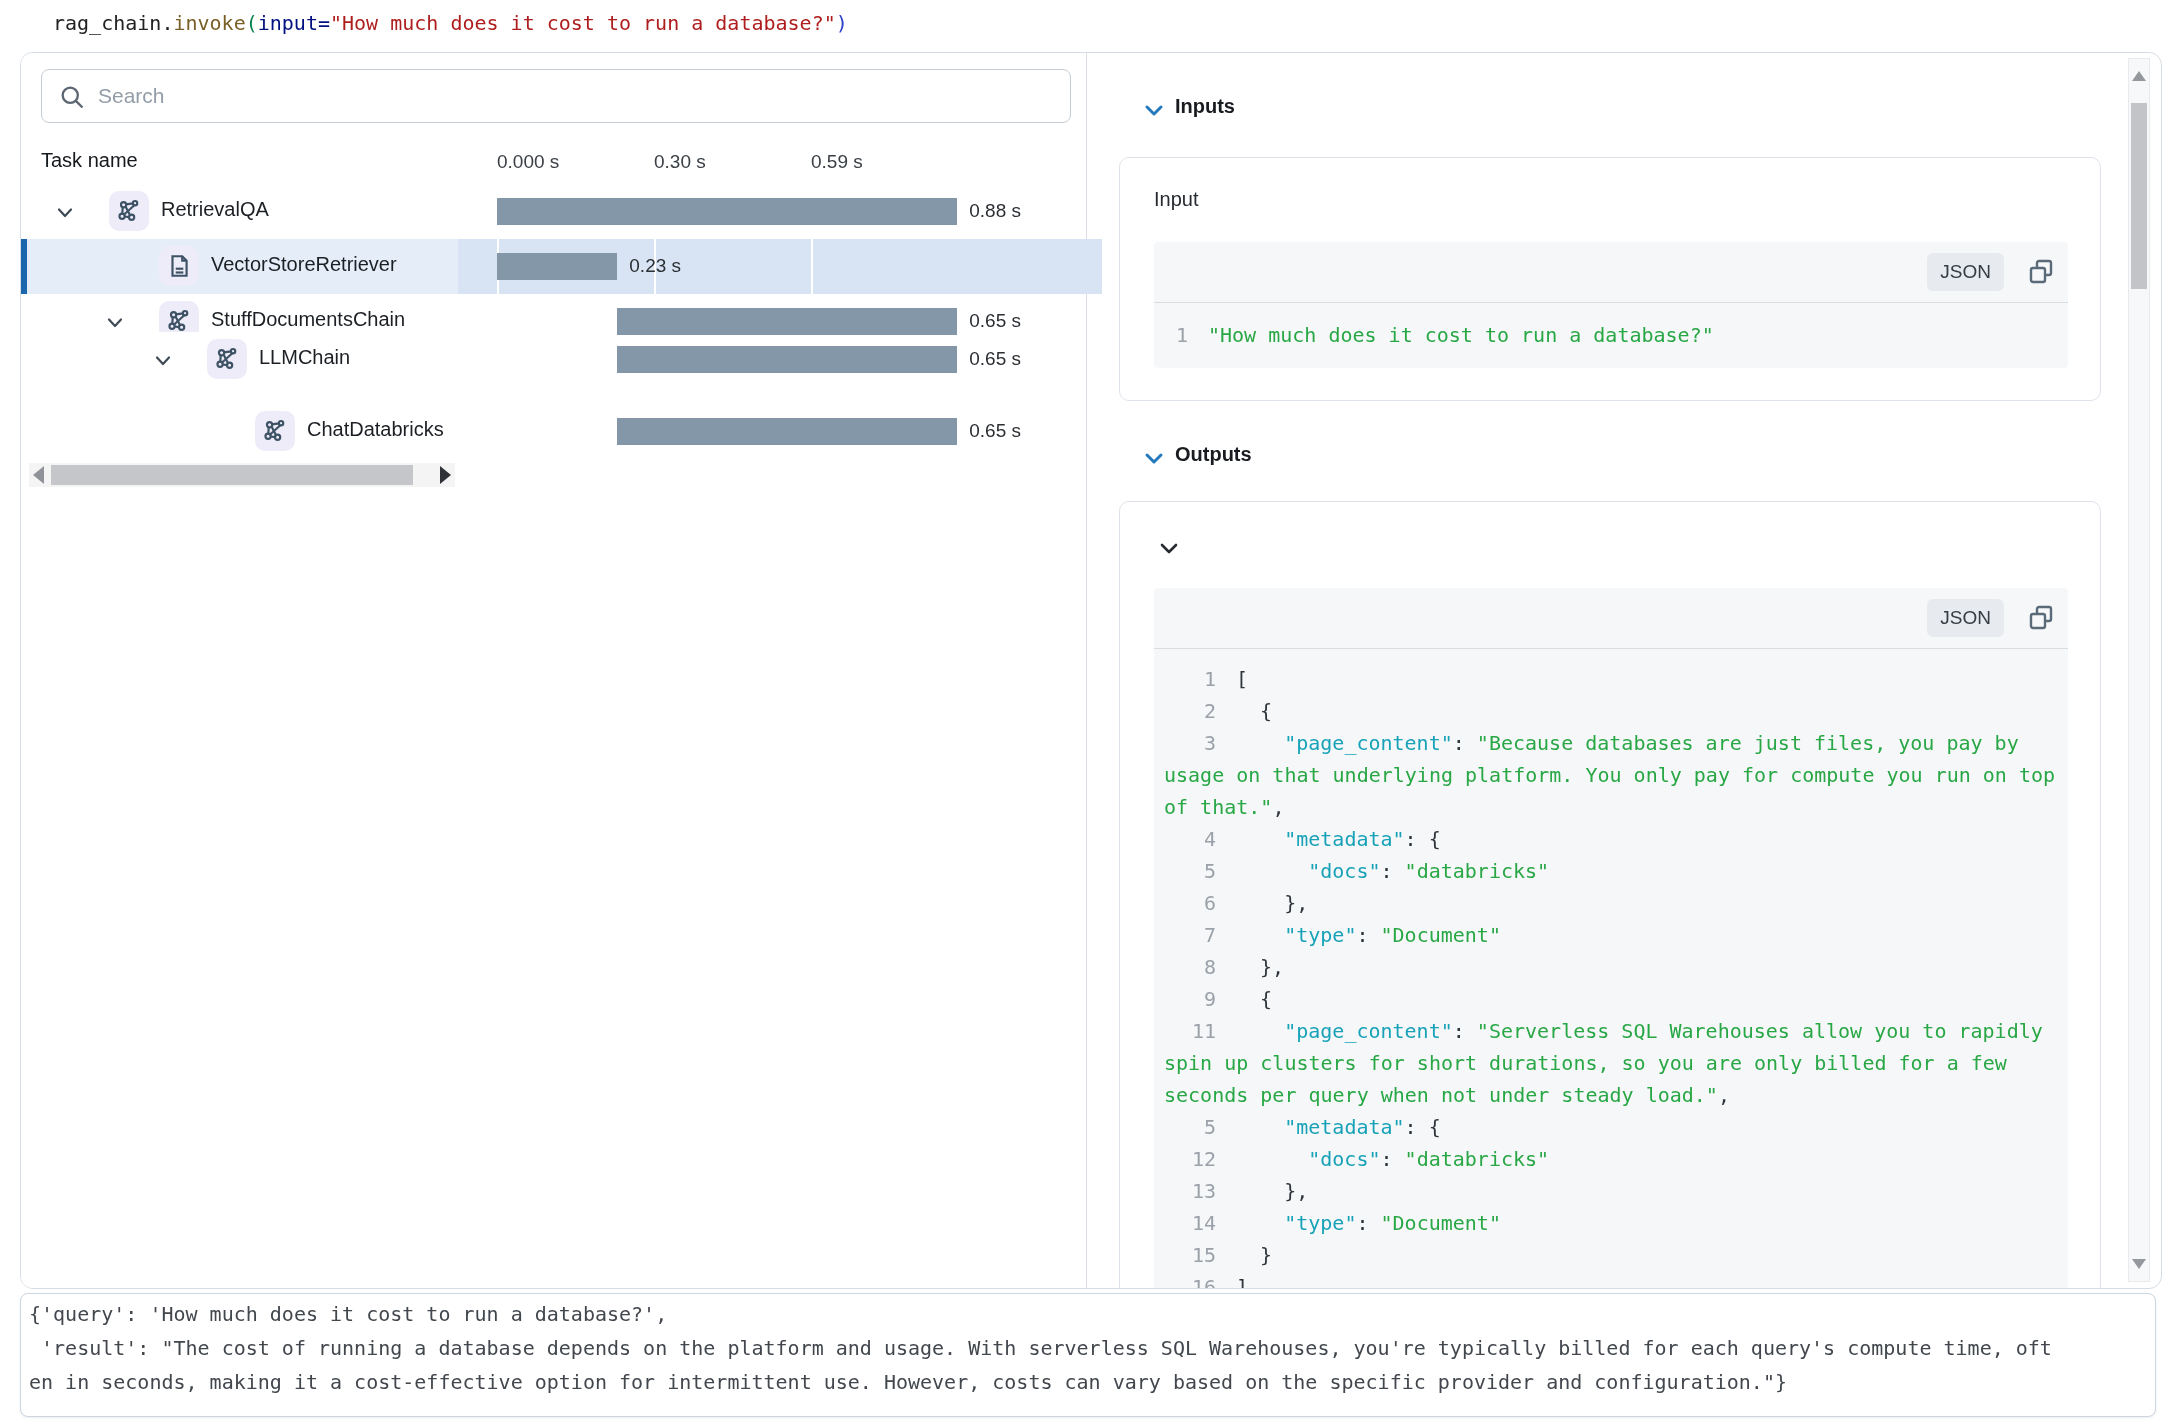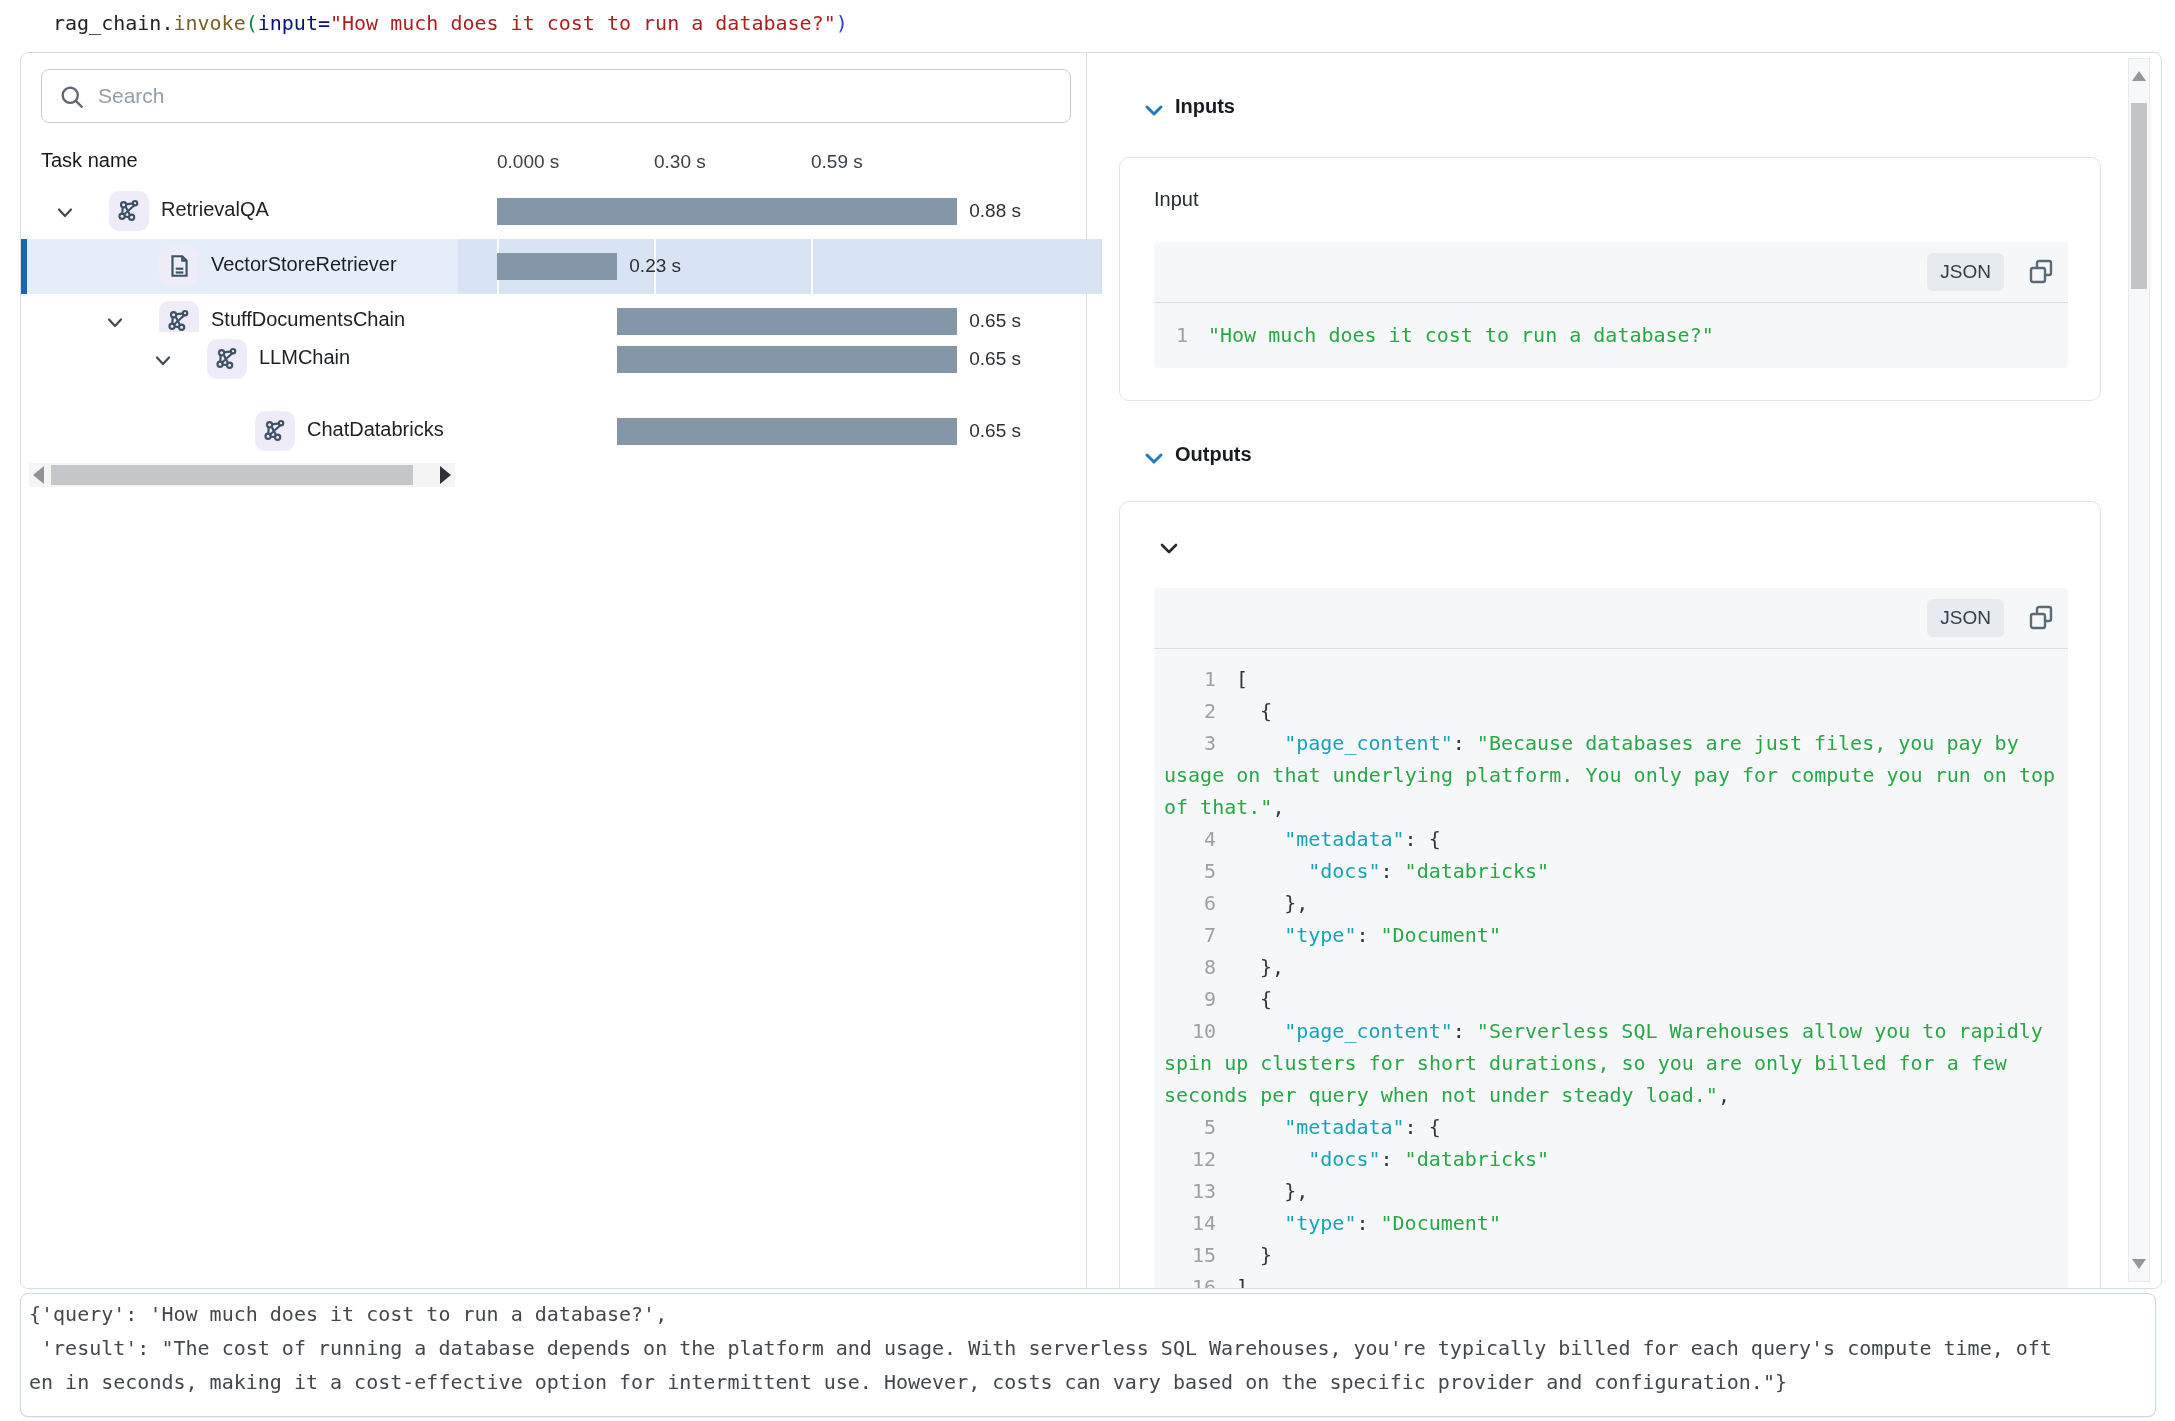--- a/index.html
+++ b/index.html
@@ -4,21 +4,21 @@
 <style>
   html,body{margin:0;padding:0;background:#ffffff;}
   body{width:2175px;height:1421px;position:relative;font-family:"Liberation Sans",sans-serif;color:#1c2025;overflow:hidden;}
   .mono{font-family:"DejaVu Sans Mono",monospace;}
   .abs{position:absolute;}
 
   
   #code-line{left:53px;top:8px;font-size:20px;line-height:30px;white-space:pre;}
 
   
-  #main{left:20px;top:52px;width:2140px;height:1235px;border:1px solid #d5dce4;border-radius:8px;background:#fff;overflow:hidden;}
+  #main{left:20px;top:52px;width:2140px;height:1235px;border:1px solid #d5dce4;border-radius:13px;background:#fff;overflow:hidden;}
 
   
   #trace-panel{left:0;top:0;width:1065px;height:1235px;border-right:1px solid #dadfe7;background:#fff;}
   #search-box{left:20px;top:16px;width:1030px;height:54px;border:1.5px solid #c5ccd5;border-radius:8px;box-sizing:border-box;background:#fff;}
   #search-box svg{position:absolute;left:16px;top:13px;}
   #search-input{position:absolute;left:54px;top:1px;width:950px;height:48px;border:none;outline:none;font-size:21px;font-family:"Liberation Sans",sans-serif;color:#333;background:transparent;}
   #search-input::placeholder{color:#939da8;}
   #tree-header{left:0;top:90px;width:1065px;height:41px;}
   #col-task{position:absolute;left:20px;top:6px;font-size:20px;font-weight:normal;color:#15181c;}
   .tick-label{position:absolute;top:8px;font-size:19px;color:#3a4046;}
@@ -250,21 +250,21 @@
       <div class="code-lines mono" id="output-lines">
           <div class="cl"><span class="ln w2">1</span><span class="tp">[</span></div>
           <div class="cl"><span class="ln w2">2</span><span class="tp">  {</span></div>
           <div class="cl"><span class="ln w2">3</span><span class="tp">    </span><span class="tk">"page_content"</span><span class="tp">: </span><span class="ts">"Because databases are just files, you pay by usage on that underlying platform. You only pay for compute you run on top of that."</span><span class="tp">,</span></div>
           <div class="cl"><span class="ln w2">4</span><span class="tp">    </span><span class="tk">"metadata"</span><span class="tp">: {</span></div>
           <div class="cl"><span class="ln w2">5</span><span class="tp">      </span><span class="tk">"docs"</span><span class="tp">: </span><span class="ts">"databricks"</span></div>
           <div class="cl"><span class="ln w2">6</span><span class="tp">    },</span></div>
           <div class="cl"><span class="ln w2">7</span><span class="tp">    </span><span class="tk">"type"</span><span class="tp">: </span><span class="ts">"Document"</span></div>
           <div class="cl"><span class="ln w2">8</span><span class="tp">  },</span></div>
           <div class="cl"><span class="ln w2">9</span><span class="tp">  {</span></div>
-          <div class="cl"><span class="ln w2">10</span><span class="tp">    </span><span class="tk">"page_content"</span><span class="tp">: </span><span class="ts">"Serverless SQL Warehouses allow you to rapidly spin up clusters for short durations, so you are only billed for a few seconds per query when not under steady load."</span><span class="tp">,</span></div>
+          <div class="cl"><span class="ln w2">11</span><span class="tp">    </span><span class="tk">"page_content"</span><span class="tp">: </span><span class="ts">"Serverless SQL Warehouses allow you to rapidly spin up clusters for short durations, so you are only billed for a few seconds per query when not under steady load."</span><span class="tp">,</span></div>
           <div class="cl"><span class="ln w2">5</span><span class="tp">    </span><span class="tk">"metadata"</span><span class="tp">: {</span></div>
           <div class="cl"><span class="ln w2">12</span><span class="tp">      </span><span class="tk">"docs"</span><span class="tp">: </span><span class="ts">"databricks"</span></div>
           <div class="cl"><span class="ln w2">13</span><span class="tp">    },</span></div>
           <div class="cl"><span class="ln w2">14</span><span class="tp">    </span><span class="tk">"type"</span><span class="tp">: </span><span class="ts">"Document"</span></div>
           <div class="cl"><span class="ln w2">15</span><span class="tp">  }</span></div>
           <div class="cl"><span class="ln w2">16</span><span class="tp">]</span></div>
         </div>
     </div>
   </div>
 

